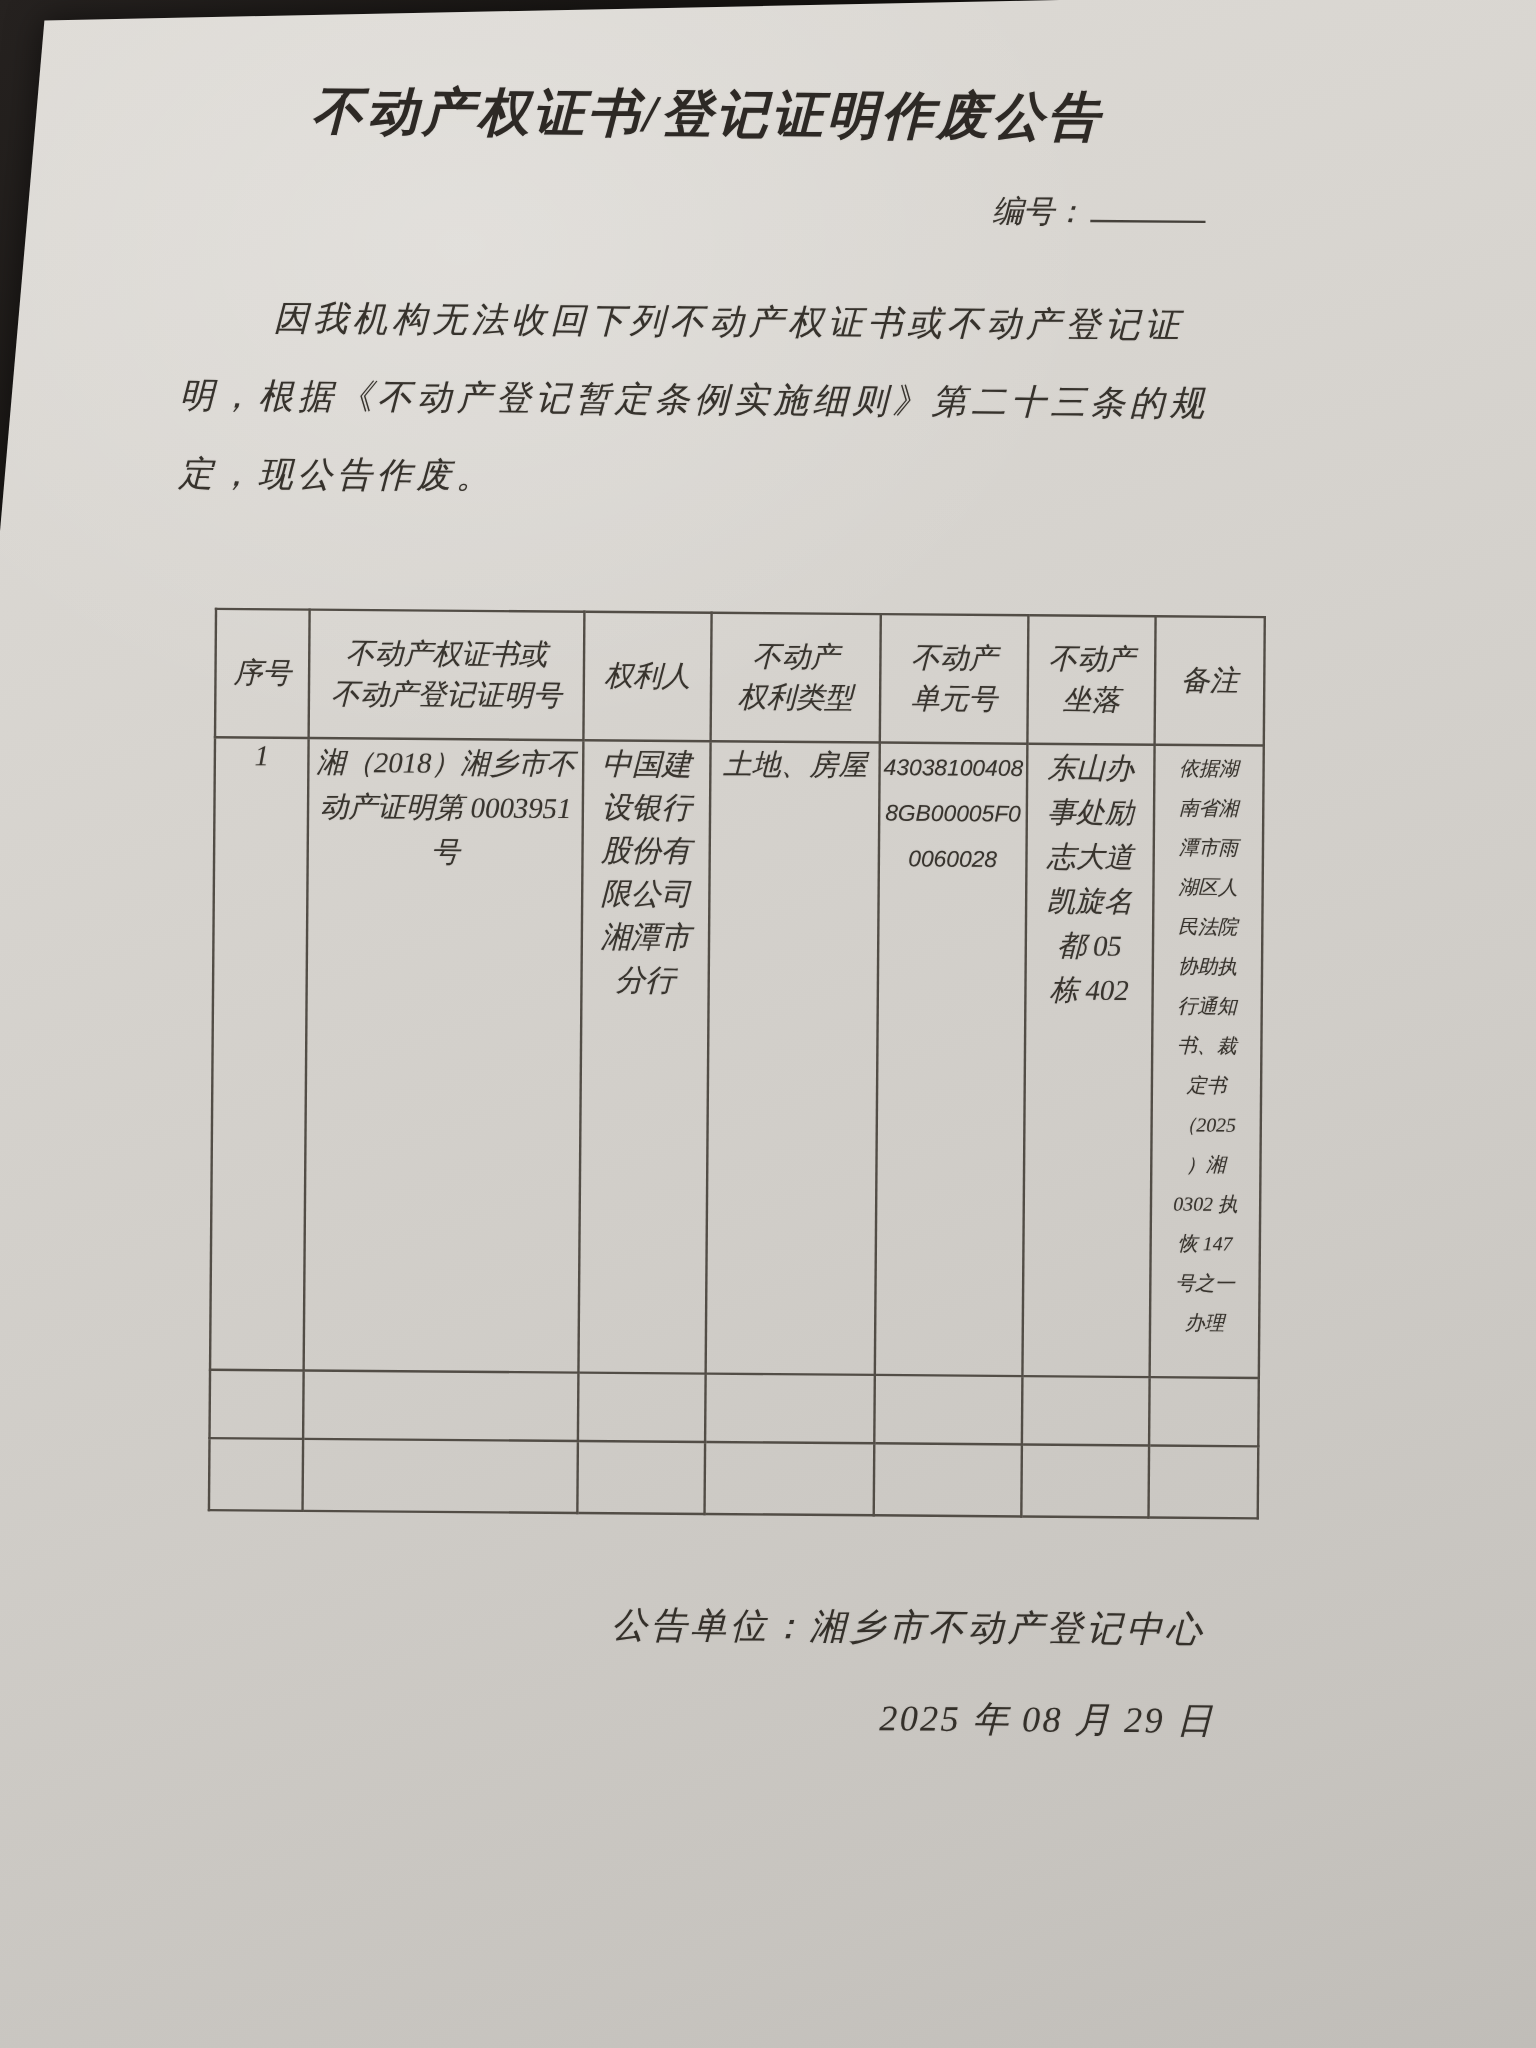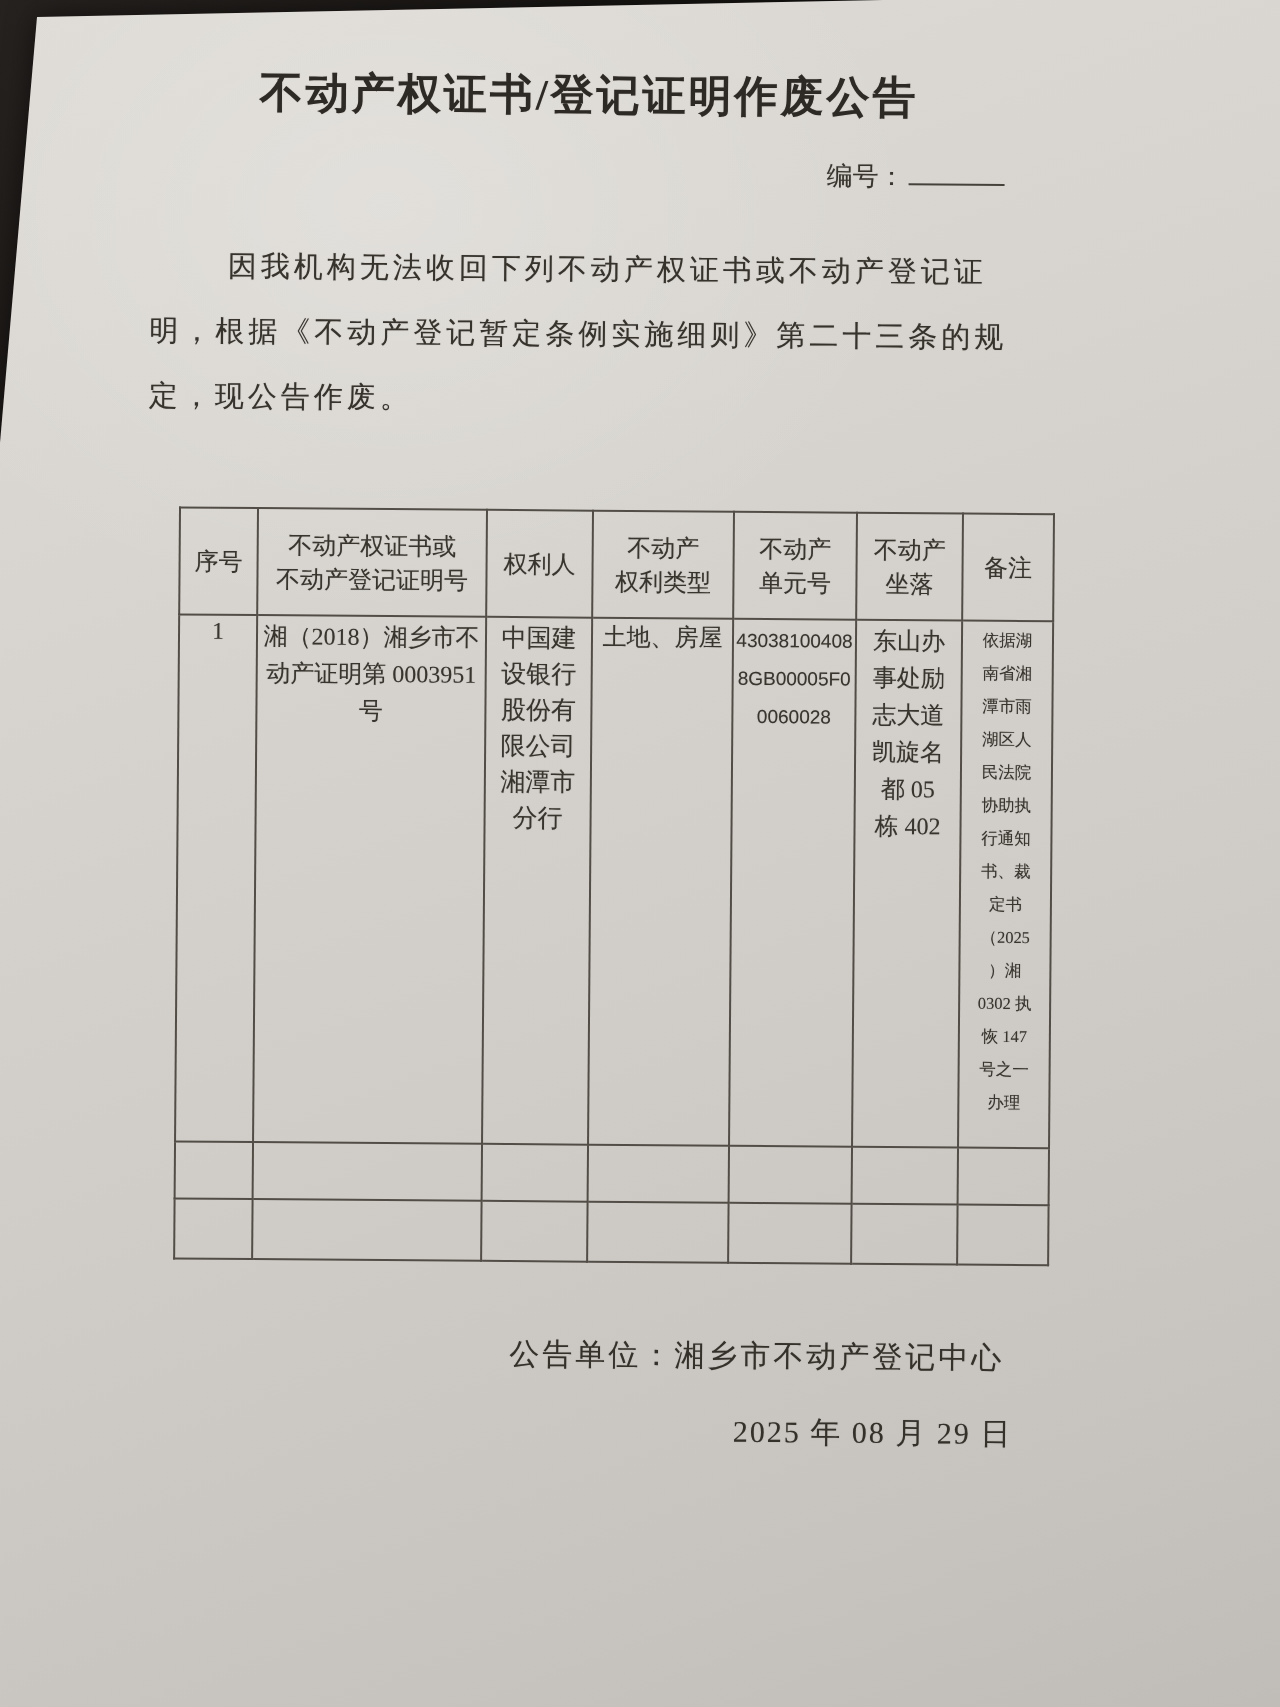--- a/index.html
+++ b/index.html
@@ -22,20 +22,21 @@
     inset: 0;
     filter: drop-shadow(0 0 14px rgba(0,0,0,0.55));
   }
   .paper {
     position: absolute;
     inset: 0;
     background:
       radial-gradient(ellipse 900px 700px at 30% 12%, rgba(255,255,255,0.20), rgba(255,255,255,0) 60%),
       linear-gradient(160deg, #dedbd6 0%, #d8d5d0 28%, #d0cdc8 58%, #c7c4bf 85%, #c0bdb8 100%);
     clip-path: polygon(37px 17px, 1281px -8px, 1281px 1708px, -110px 1708px);
+    font-style: italic;
   }
   .inner {
     position: absolute;
     inset: 0;
     transform: rotate(0.45deg);
     transform-origin: 0 0;
     color: #38342e;
     text-shadow: 0 0 1px rgba(56,52,46,0.35);
   }
   .title {

